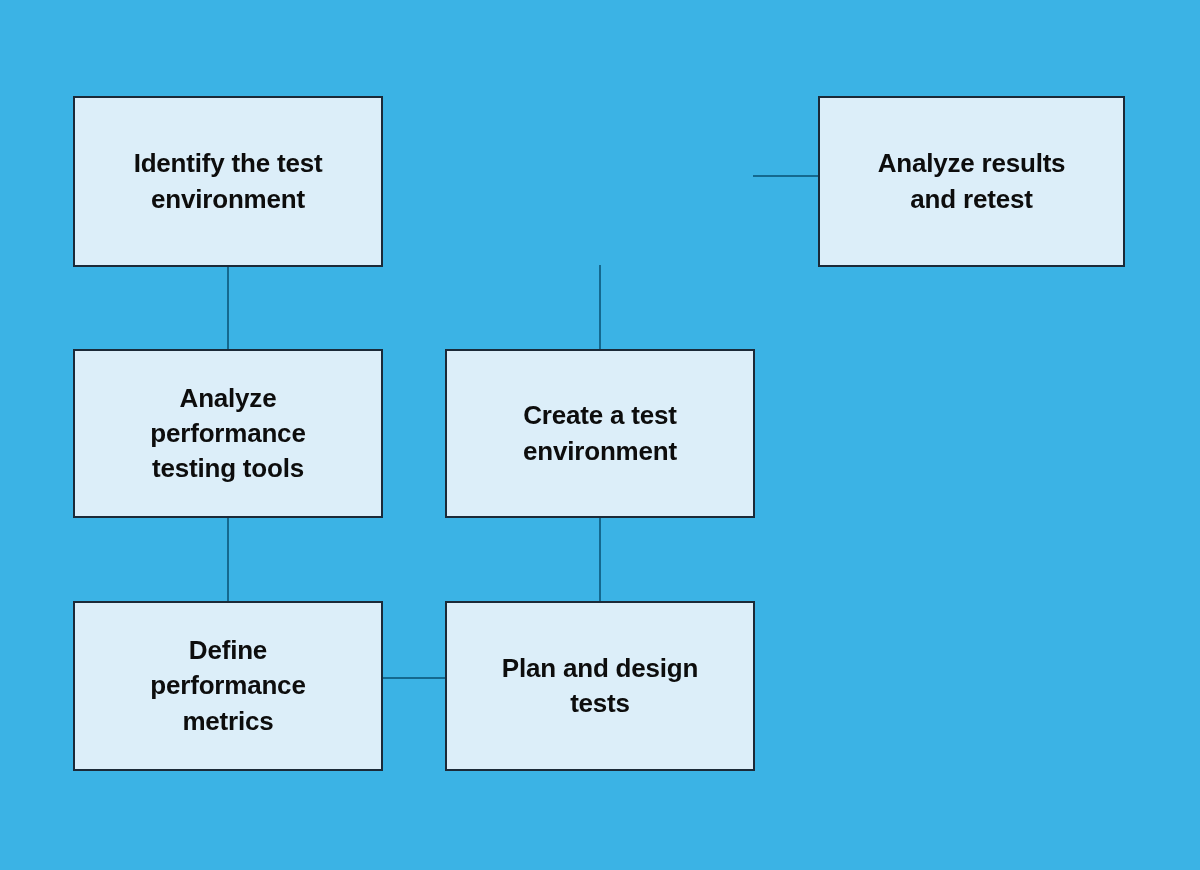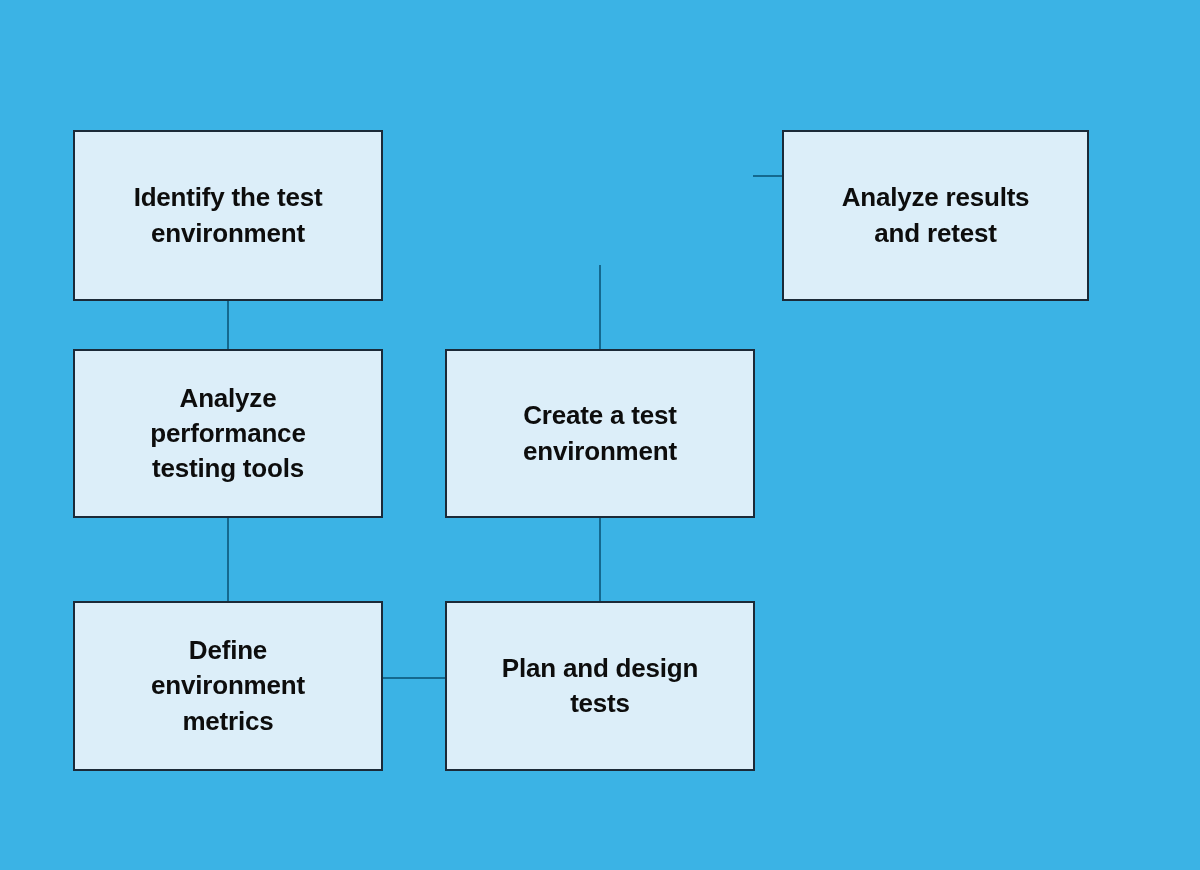--- a/index.html
+++ b/index.html
@@ -44,27 +44,27 @@
     font-family: "Liberation Sans", sans-serif;
     font-weight: bold;
     font-size: 26px;
     line-height: 1.35;
     color: #0d0d0d;
     letter-spacing: -0.2px;
     white-space: pre-line;
   }
 
   
-  .r1 { top: 96px;  height: 171px; margin-top: 34px; }
+  .r1 { top: 96px;  height: 171px; }
   .r2 { top: 349px; height: 169px; }
   .r3 { top: 601px; height: 170px; }
   
   .c1 { left: 73px;  width: 310px; }
   .c2 { left: 445px; width: 310px; }
-  .c3 { left: 782px; width: 307px; }
+  .c3 { left: 818px; width: 307px; }
 </style>
 </head>
 <body>
 
 <div id="canvas">
 
   <div class="connector v" style="left:227px; top:265px; height:86px;"></div>
 
   <div class="connector v" style="left:227px; top:516px; height:87px;"></div>
 
@@ -93,21 +93,21 @@
 testing tools</span>
   </div>
 
   <div class="node r2 c2">
     <span class="node-label">Create a test
 environment</span>
   </div>
 
   <div class="node r3 c1">
     <span class="node-label">Define
-environment
+performance
 metrics</span>
   </div>
 
   <div class="node r3 c2">
     <span class="node-label">Plan and design
 tests</span>
   </div>
 
 </div>
 

